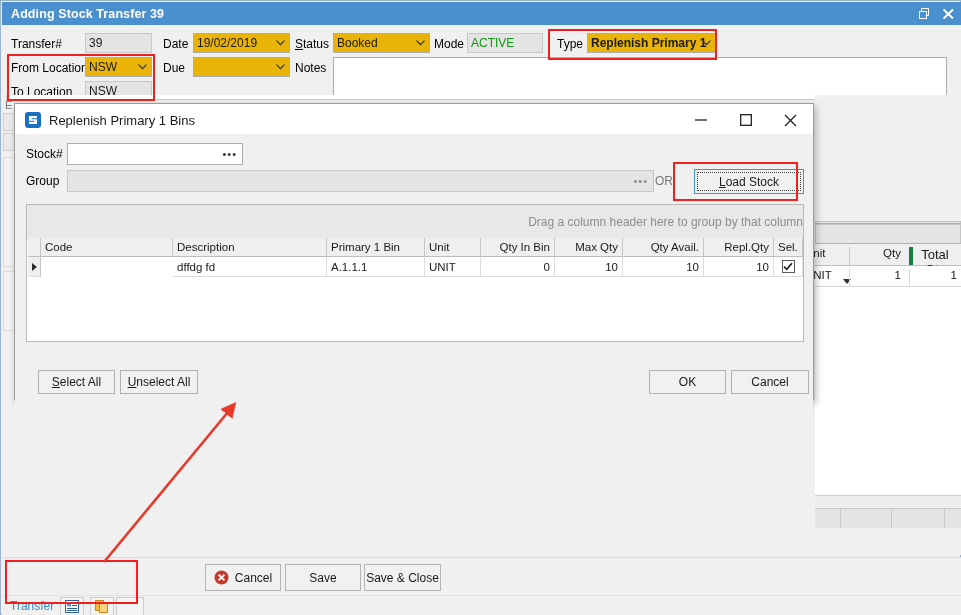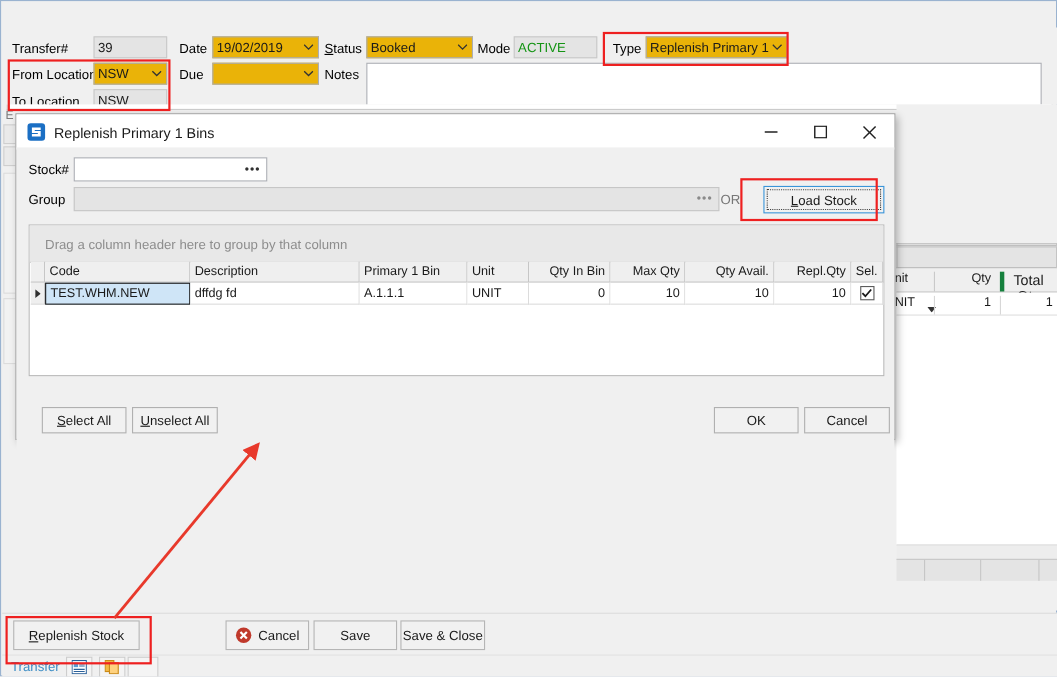--- a/index.html
+++ b/index.html
@@ -104,21 +104,21 @@
     position:absolute;box-sizing:border-box;border:1px solid #abadb3;background:#fff;height:22px;
     font-size:12px;display:flex;align-items:center;
   }
   .dots{margin-left:auto;margin-right:5px;color:#303030;letter-spacing:1px;font-size:11px;line-height:6px;}
 
   .grid-wrap{
     position:absolute;box-sizing:border-box;border:1px solid #b8b8b8;background:#fff;
   }
   .grouppanel{
     position:absolute;left:0;top:0;right:0;height:33px;background:#e8e8e8;
-    border-bottom:1px solid #c9c9c9;display:flex;align-items:center;
+    border-bottom:1px solid #c9c9c9;display:flex;align-items:center;justify-content:flex-end;
   }
   .grouppanel span{margin-left:14px;color:#8d8d8d;font-size:12px;}
   .ghead{
     position:absolute;top:33px;height:19px;box-sizing:border-box;
     background:#efefef;border-right:1px solid #c6c6c6;border-bottom:1px solid #bdbdbd;
     font-size:11.5px;color:#1a1a1a;display:flex;align-items:center;padding:0 4px;
   }
   .ghead.r{justify-content:flex-end;}
   .gcell{
     position:absolute;top:52px;height:20px;box-sizing:border-box;
@@ -156,20 +156,37 @@
   }
   .arrow-layer{position:absolute;left:0;top:0;width:961px;height:615px;pointer-events:none;}
 </style>
 </head>
 <body>
 
 <div id="app">
 
   <div class="main-window">
 
+    <div class="titlebar">
+      <div class="tb-title">Adding Stock Transfer 39</div>
+      <div class="tb-btns">
+        <div class="tb-btn">
+          <svg width="13" height="11" viewBox="0 0 13 11">
+              <rect x="3.5" y="3.5" width="7" height="7" fill="none" stroke="#fff" stroke-width="1"></rect>
+              <polyline points="5.5,3 5.5,0.5 12.5,0.5 12.5,7.5 10.5,7.5" fill="none" stroke="#fff" stroke-width="1"></polyline>
+            </svg>
+        </div>
+        <div class="tb-btn">
+          <svg width="13" height="12" viewBox="0 0 13 12">
+              <line x1="1.5" y1="1.5" x2="11" y2="10.5" stroke="#fff" stroke-width="2"></line>
+              <line x1="11" y1="1.5" x2="1.5" y2="10.5" stroke="#fff" stroke-width="2"></line>
+            </svg>
+        </div>
+      </div>
+    </div>
 
     <div class="form-area">
 
       <div class="lbl" style="position:absolute;left:9px;top:12px;">Transfer#</div>
       <div class="fld ro" style="position:absolute;left:83px;top:8px;width:67px;">39</div>
 
       <div class="lbl" style="position:absolute;left:161px;top:12px;">Date</div>
       <div class="combo" style="position:absolute;left:191px;top:8px;width:97px;">
         <span class="cval">19/02/2019</span>
         <span class="carrow">
@@ -186,21 +203,21 @@
           <svg width="9" height="6" viewBox="0 0 9 6">
               <polyline points="0.5,0.7 4.5,4.7 8.5,0.7" fill="none" stroke="#333" stroke-width="1.2"></polyline>
             </svg>
         </span>
       </div>
 
       <div class="lbl" style="position:absolute;left:432px;top:12px;">Mode</div>
       <div class="fld ro grn" style="position:absolute;left:465px;top:8px;width:76px;">ACTIVE</div>
 
       <div class="lbl" style="position:absolute;left:555px;top:12px;">Type</div>
-      <div class="combo" style="position:absolute;left:585px;top:8px;width:129px;">
+      <div class="combo" style="position:absolute;left:585px;top:8px;width:129px;font-weight:bold;">
         <span class="cval">Replenish Primary 1</span>
         <span class="carrow">
           <svg width="9" height="6" viewBox="0 0 9 6">
               <polyline points="0.5,0.7 4.5,4.7 8.5,0.7" fill="none" stroke="#333" stroke-width="1.2"></polyline>
             </svg>
         </span>
       </div>
 
       <div class="lbl" style="position:absolute;left:9px;top:36px;">From Location</div>
       <div class="combo" style="position:absolute;left:83px;top:32px;width:67px;">
@@ -267,23 +284,20 @@
       <div class="bg-panel" style="left:813px;top:413px;width:146px;height:20px;background:#e4e4e4;border-top:1px solid #c6c6c6;">
         <div style="position:absolute;left:25px;top:0;bottom:0;width:1px;background:#c6c6c6;"></div>
         <div style="position:absolute;left:76px;top:0;bottom:0;width:1px;background:#c6c6c6;"></div>
         <div style="position:absolute;left:129px;top:0;bottom:0;width:1px;background:#c6c6c6;"></div>
       </div>
 
       <div class="bg-panel" style="left:0px;top:300px;width:20px;height:120px;background:#f0f0f0;"></div>
     </div>
 
     <div class="btnbar">
-      <div class="btn" style="position:absolute;left:10px;top:6px;width:115px;height:27px;">
-        <span><span class="u">R</span>eplenish Stock</span>
-      </div>
       <div class="btn with-icon" style="position:absolute;left:203px;top:6px;width:76px;height:27px;">
         <span style="display:flex;">
           <svg width="15" height="15" viewBox="0 0 15 15">
               <circle cx="7.5" cy="7.5" r="7" fill="#c0392b"></circle>
               <line x1="4.6" y1="4.6" x2="10.4" y2="10.4" stroke="#fff" stroke-width="2"></line>
               <line x1="10.4" y1="4.6" x2="4.6" y2="10.4" stroke="#fff" stroke-width="2"></line>
             </svg>
         </span>
         <span>Cancel</span>
       </div>
@@ -379,21 +393,20 @@
         <div class="ghead r" style="left:596px;width:81px;">Qty Avail.</div>
         <div class="ghead r" style="left:677px;width:70px;">Repl.Qty</div>
         <div class="ghead" style="left:747px;width:29px;">Sel.</div>
 
         <div class="rowind">
           <svg width="5" height="8" viewBox="0 0 5 8">
               <polygon points="0,0 5,4 0,8" fill="#303030"></polygon>
             </svg>
         </div>
 
-        <div class="gcell sel" style="left:14px;width:132px;">TEST.WHM.NEW</div>
         <div class="gcell" style="left:146px;width:154px;">dffdg fd</div>
         <div class="gcell" style="left:300px;width:98px;">A.1.1.1</div>
         <div class="gcell" style="left:398px;width:56px;">UNIT</div>
         <div class="gcell r" style="left:454px;width:74px;">0</div>
         <div class="gcell r" style="left:528px;width:68px;">10</div>
         <div class="gcell r" style="left:596px;width:81px;">10</div>
         <div class="gcell r" style="left:677px;width:70px;">10</div>
         <div class="gcell" style="left:747px;width:29px;justify-content:center;">
           <span class="chk">
             <svg width="10" height="9" viewBox="0 0 10 9">

